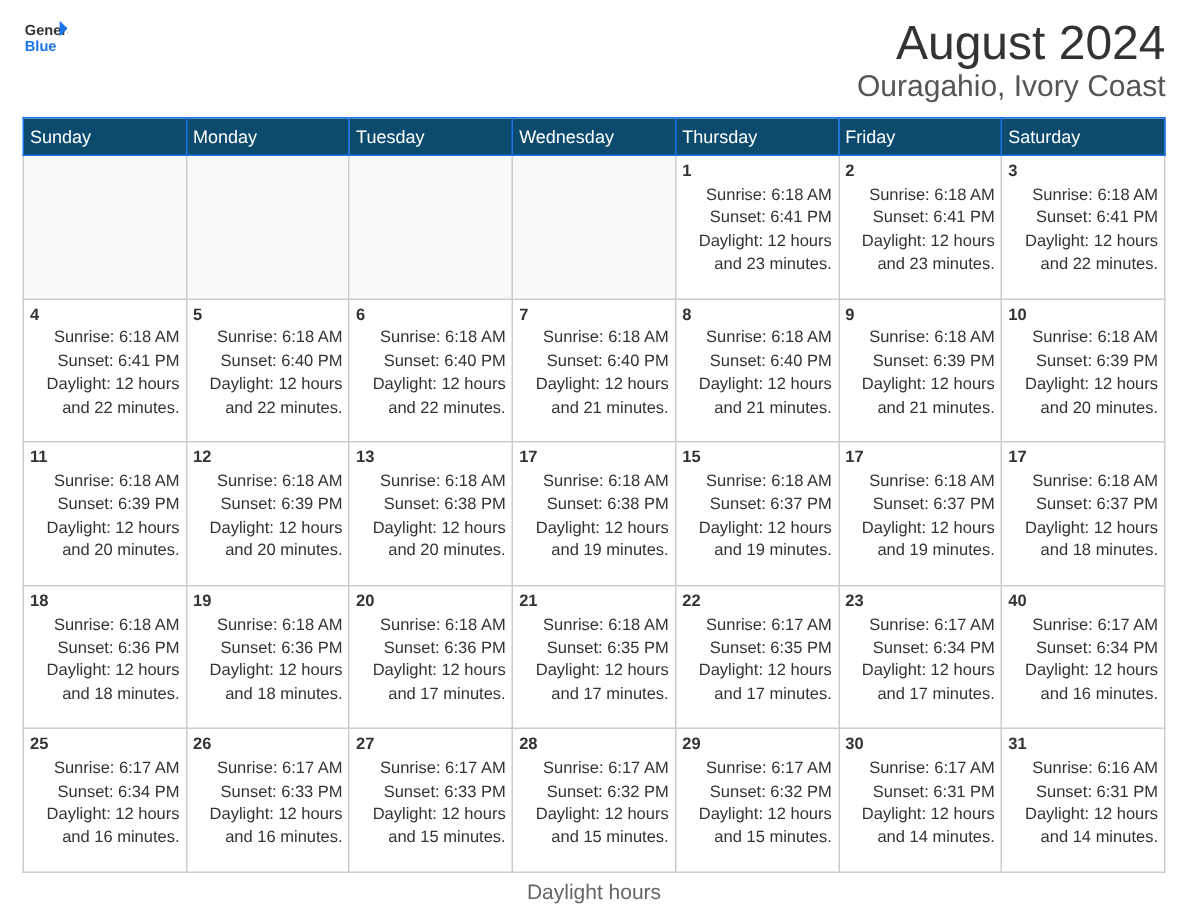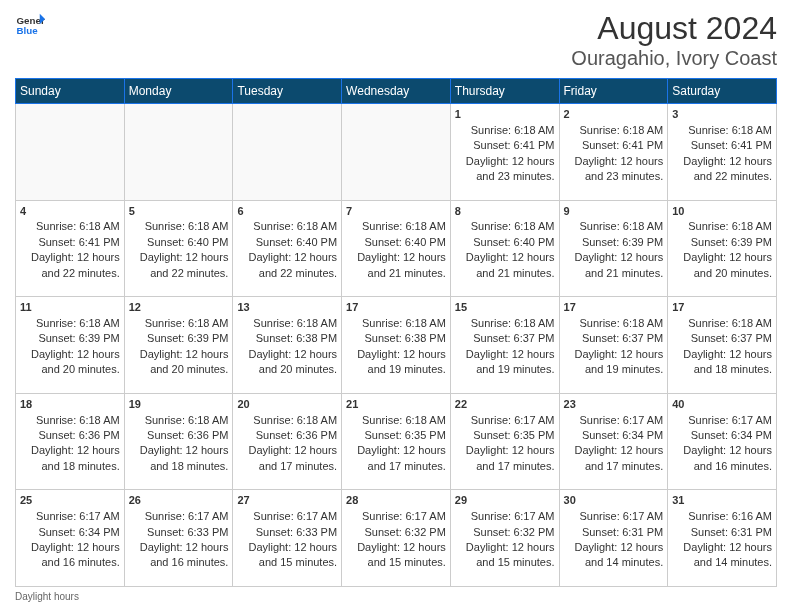--- a/index.html
+++ b/index.html
@@ -77,24 +77,24 @@
       color: #333;
       margin-bottom: 1px;
     }
     .day-info {
       color: #333;
       font-size: 11px;
       line-height: 1.4;
       text-align: right;
     }
     .footer-note {
-      font-size: 10px;
+      font-size: 14px;
       color: #666;
       margin-top: 4px;
-      text-align: left;
+      text-align: center;
     }
   </style>
 </head>
 <body>
 
 <div class="page">
   <div class="header">
     <div class="logo">
       <svg class="logo-icon" viewBox="0 0 40 40" xmlns="http://www.w3.org/2000/svg">
         <text x="2" y="18" font-size="13" font-weight="bold" fill="#333">General</text>

